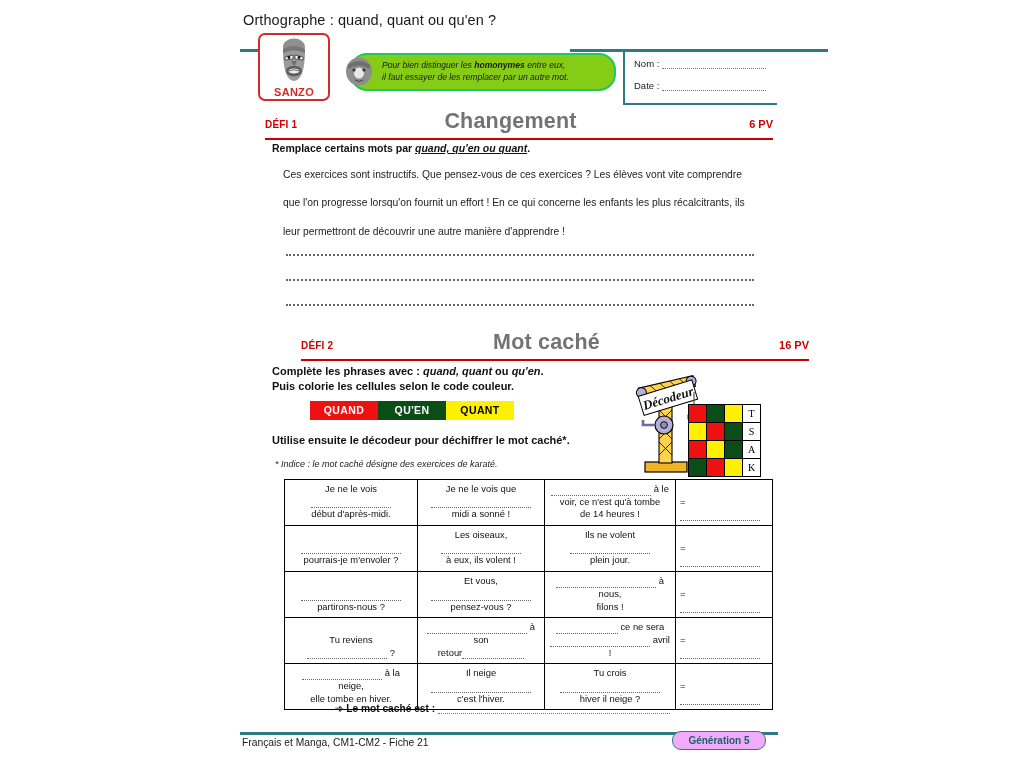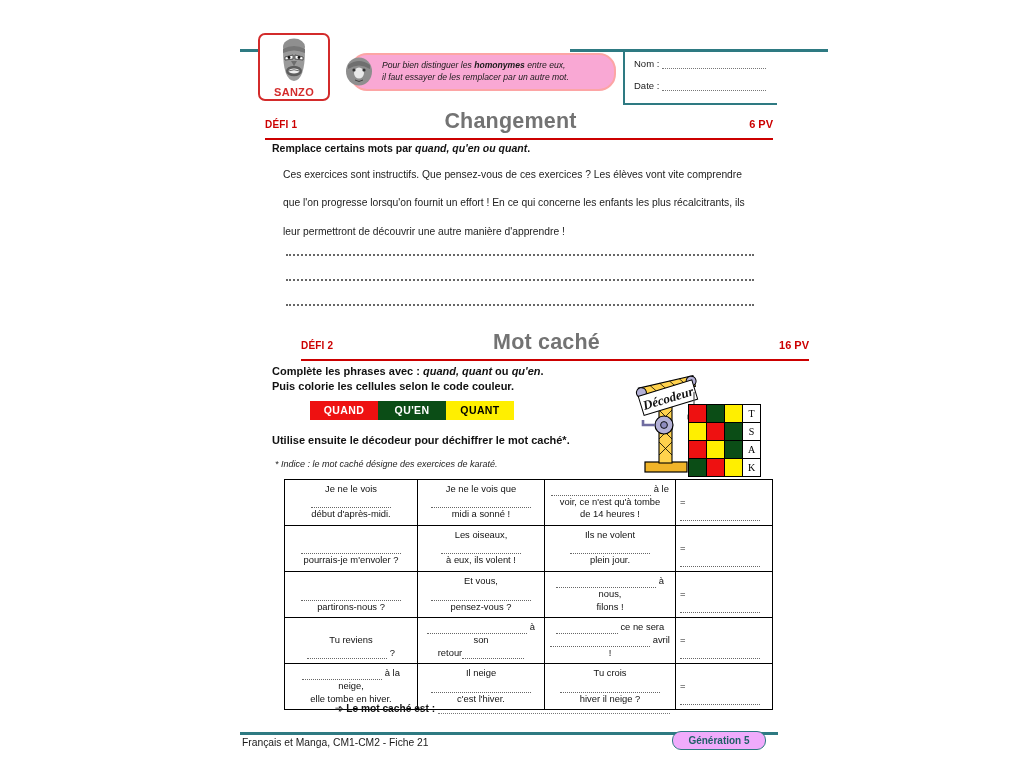--- a/index.html
+++ b/index.html
@@ -38,21 +38,21 @@
   }
   #mascot-face{position:absolute;left:14px;top:3px;width:40px;height:44px;}
   #mascot-name{
     position:absolute;left:0;right:0;bottom:1px;text-align:center;
     font-size:11px;font-weight:bold;color:#d32b2b;letter-spacing:.3px;
   }
 
   
   #speech-bubble{
     position:absolute;left:110px;top:15px;width:262px;height:34px;
-    border:2px solid #fca5a5;border-radius:17px;background:#f9a8d4;
+    border:2px solid #22c55e;border-radius:17px;background:#84cc16;
   }
   #bubble-avatar{position:absolute;left:-8px;top:1px;width:30px;height:31px;}
   #bubble-text{
     position:absolute;left:30px;top:4px;right:7px;
     font-size:8.6px;font-style:italic;line-height:1.45;color:#1a1a1a;
   }
   #bubble-text b{font-style:italic;font-weight:bold;}
 
   
   #id-box{
@@ -80,21 +80,21 @@
     position:absolute;right:0;top:6px;
     font-size:11px;font-weight:bold;color:#cc0000;
   }
   .defi-underline{position:absolute;left:0;right:0;bottom:0;height:2px;background:#cc0000;}
 
   
   #d1-instruction{
     position:absolute;left:272px;top:142px;
     font-size:10.5px;font-weight:bold;color:#111;
   }
-  #d1-instruction i{font-weight:bold;font-style:italic;}
+  #d1-instruction i{font-weight:bold;font-style:italic;text-decoration:underline;}
   #d1-paragraph{
     position:absolute;left:283px;top:161px;width:470px;
     font-size:10.3px;line-height:2.75;color:#222;
   }
   .answer-line{position:absolute;left:286px;width:468px;border-bottom:2px dotted #666;height:0;}
   #d1-line-1{top:254px;}
   #d1-line-2{top:279px;}
   #d1-line-3{top:304px;}
 
   
@@ -178,20 +178,21 @@
     width:92px;height:17px;line-height:17px;text-align:center;
     border:1.5px solid #2e7a82;border-radius:9px;
     font-size:10px;font-weight:bold;color:#1e5f66;background:#f0abfc;
   }
 </style>
 </head>
 <body>
 
 <div class="page">
 
+  <div id="sheet-title">Orthographe : quand, quant ou qu'en ?</div>
 
   <div id="header-band">
 
     <div id="header-rule-left"></div>
     <div id="header-rule-mid"></div>
 
     <div id="mascot-badge">
       <svg id="mascot-face" viewBox="0 0 40 44">
         <ellipse cx="20" cy="9" rx="11" ry="8.5" fill="#8f8f8f"></ellipse>
         <path d="M9 12 Q9 42 20 43 Q31 42 31 12 Z" fill="#9a9a9a"></path>

